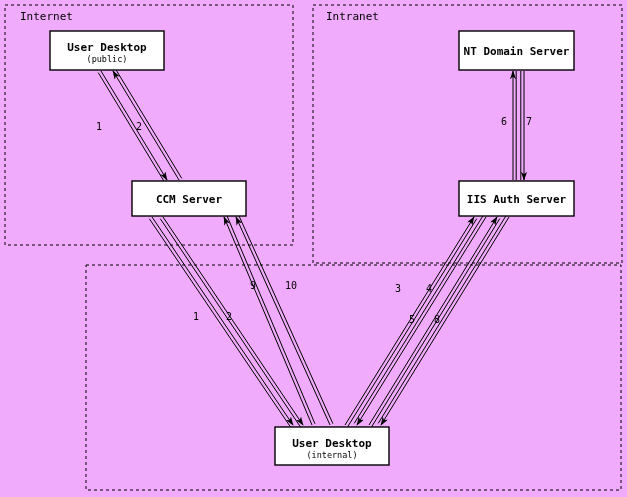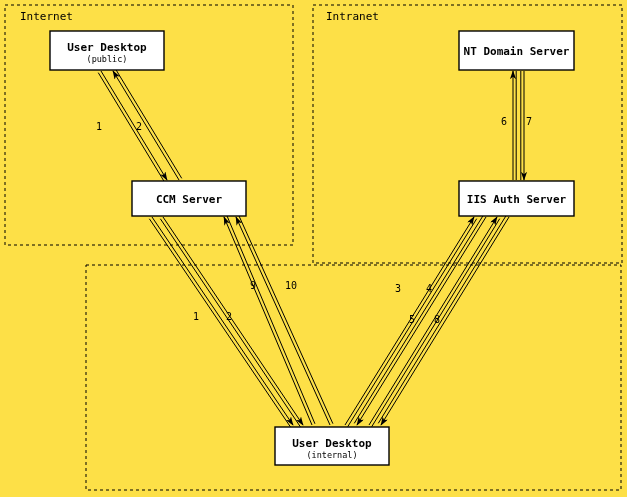--- a/index.html
+++ b/index.html
@@ -4,21 +4,21 @@
 <style>
   html, body {
     margin: 0;
     padding: 0;
     background: #ffffff;
   }
   #canvas-wrap {
     position: relative;
     width: 627px;
     height: 497px;
-    background: #fde047;
+    background: #f0abfc;
     overflow: hidden;
     font-family: "DejaVu Sans Mono", monospace;
   }
   svg#diagram {
     display: block;
     width: 627px;
     height: 497px;
   }
   .zone-rect {
     fill: none;

